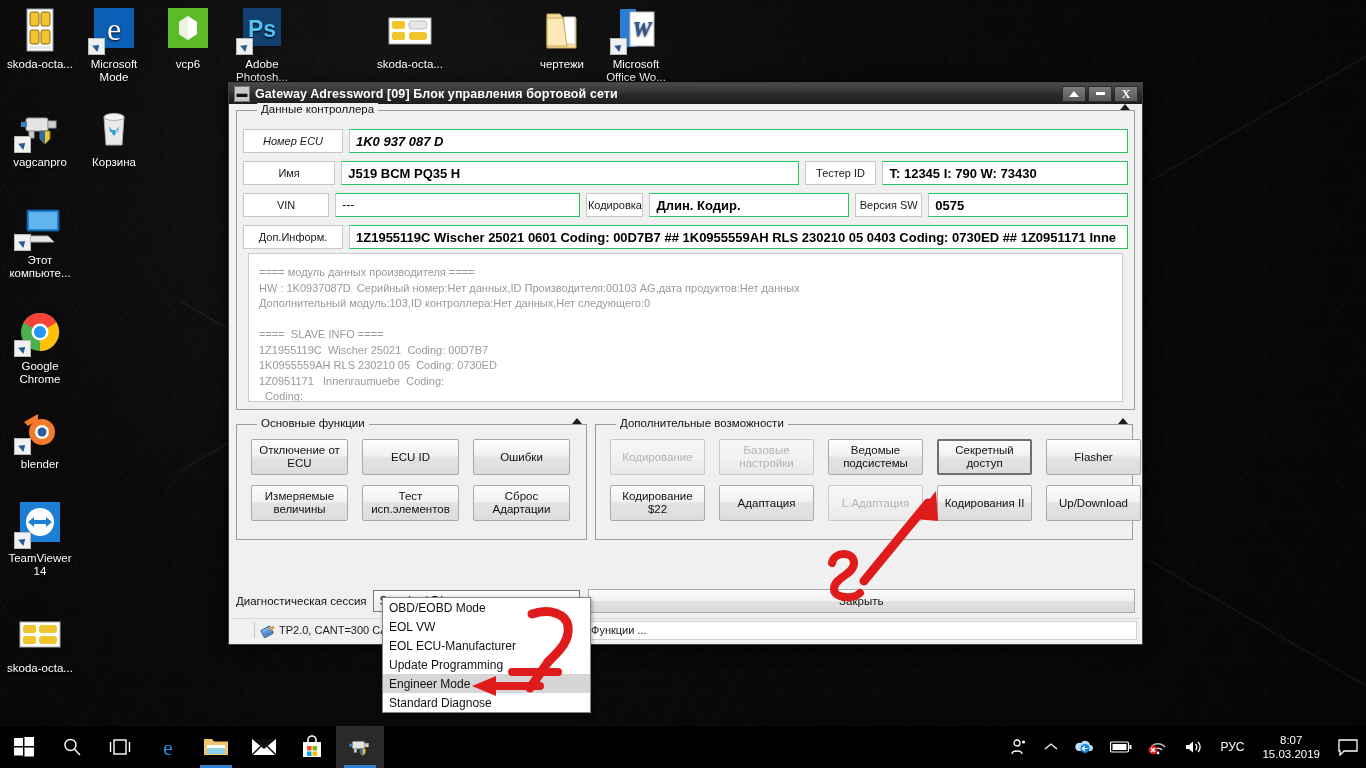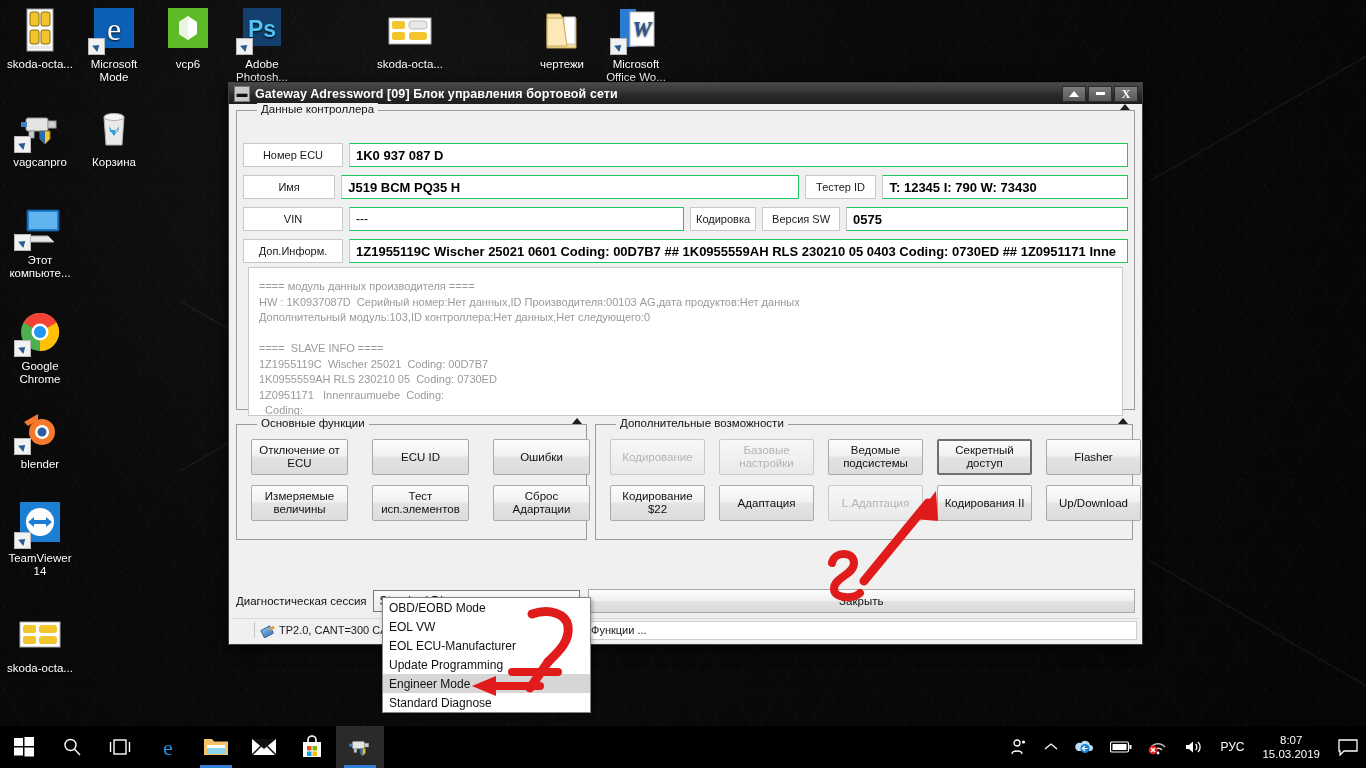--- a/index.html
+++ b/index.html
@@ -162,21 +162,21 @@
     border: 1px solid #a9a9a9; border-radius: 2px;
     font-size: 11.5px; color: #111;
     display: flex; align-items: center; justify-content: center; text-align: center;
     line-height: 13px; cursor: pointer; box-sizing: border-box;
     padding: 0 2px;
   }
   .btn.disabled { color: #b4b4b4; border-color: #c9c9c9;
     background: linear-gradient(180deg,#f7f7f7 0%,#f1f1f1 50%,#e9e9e9 100%); }
   .btn.focused { border: 2px solid #6e6e6e; }
 
-  .fn-grid { display: grid; grid-template-columns: repeat(3, 97px); gap: 10px 24px; padding: 14px 0 0 14px; }
+  .fn-grid { display: grid; grid-template-columns: repeat(3, 97px); gap: 10px 14px; padding: 14px 0 0 14px; }
   .fn-grid .btn { height: 36px; }
   .ext-grid { display: grid; grid-template-columns: repeat(5, 95px); gap: 10px 14px; padding: 14px 0 0 14px; }
   .ext-grid .btn { height: 36px; }
 
   
   #bottomrow { position: absolute; left: 7px; right: 7px; bottom: 32px; height: 22px; display: flex; align-items: center; }
   #sess-label { font-size: 11.5px; color: #111; margin-right: 6px; }
   #combo {
     width: 207px; height: 22px; box-sizing: border-box;
     background: linear-gradient(180deg,#fbfbfb,#eaeaea);
@@ -467,36 +467,37 @@
           </div>
       </div>
     </div>
 
     <div id="client">
 
       <div class="group" style="height:300px;padding:14px 6px 6px 6px;box-sizing:border-box;">
         <span class="g-title">Данные контроллера</span>
         <span class="g-collapse"></span>
 
-        <div class="frow" style="margin-top:18px;">
+        <div class="frow" style="margin-top:4px;font-style:italic;">
           <div class="fkey">Номер ECU</div>
           <div class="fval">1K0 937 087 D</div>
         </div>
 
         <div class="frow">
           <div class="fkey">Имя</div>
           <div class="fval" style="flex:1 1 56%;">J519 BCM PQ35  H</div>
           <div class="fkey narrow" style="margin-left:6px;">Тестер ID</div>
           <div class="fval" style="flex:1 1 30%;">T: 12345 I: 790 W: 73430</div>
         </div>
 
         <div class="frow">
           <div class="fkey">VIN</div>
           <div class="fval plain" style="flex:1 1 32%;">---</div>
           <div class="fkey mid" style="margin-left:6px;">Кодировка</div>
+          <div class="fval" style="flex:1 1 26%;">Длин. Кодир.</div>
           <div class="fkey narrow" style="margin-left:6px;">Версия SW</div>
           <div class="fval" style="flex:1 1 26%;">0575</div>
         </div>
 
         <div class="frow" style="margin-bottom:2px;">
           <div class="fkey">Доп.Информ.</div>
           <div class="fval">1Z1955119C  Wischer 25021 0601 Coding: 00D7B7 ## 1K0955559AH RLS 230210 05 0403 Coding: 0730ED ## 1Z0951171   Inne</div>
         </div>
 
         <div id="memo">==== модуль данных производителя ====

